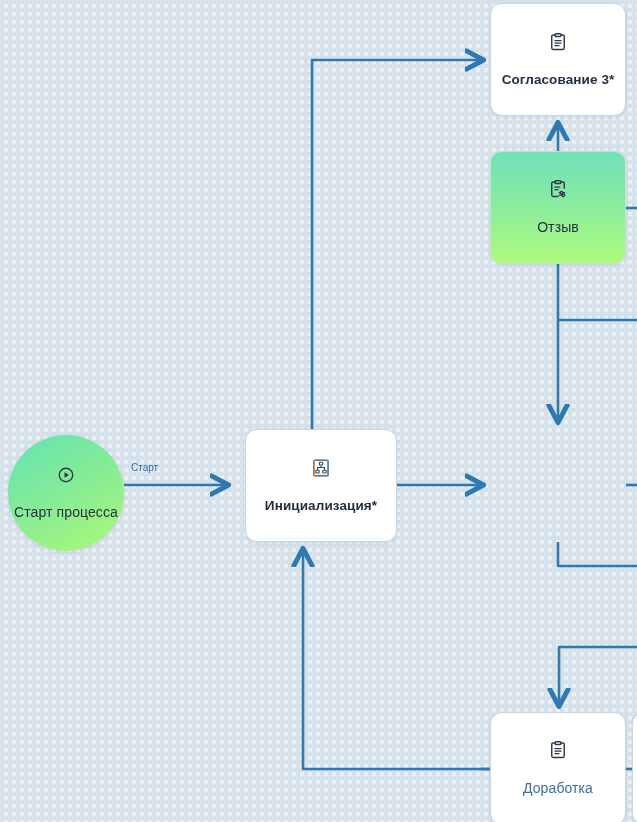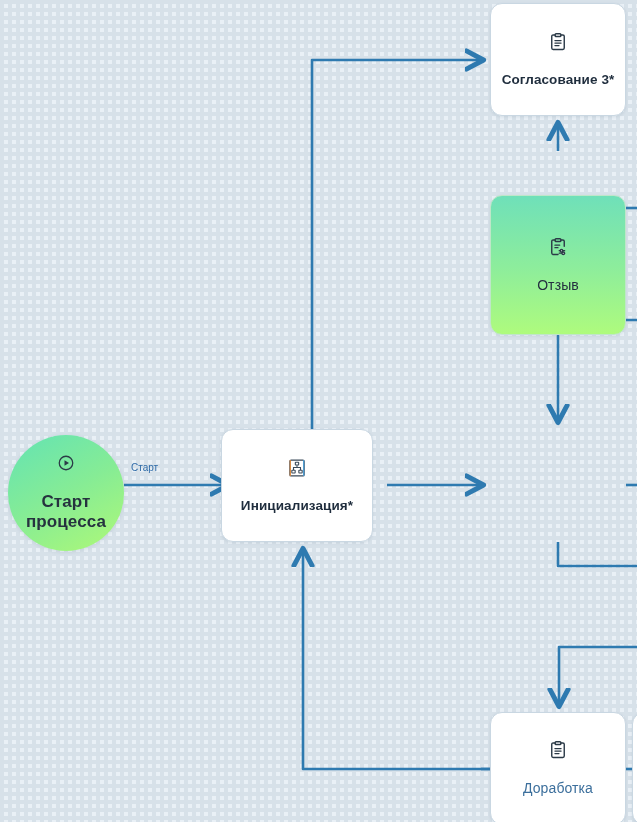--- a/index.html
+++ b/index.html
@@ -83,22 +83,22 @@
     line-height: 1.18;
     letter-spacing: 0.1px;
     padding: 0 6px;
   }
   .node.green .node-label {
     font-weight: normal;
     font-size: 14px;
     color: #243040;
   }
   .node.circle .node-label {
-    font-weight: bold;
-    font-size: 17px;
+    font-weight: normal;
+    font-size: 14px;
     color: #26323f;
     line-height: 1.2;
   }
   .node.soft .node-label {
     font-weight: normal;
     font-size: 14px;
     color: #3c6f9c;
   }
   .edge-label {
     position: absolute;
@@ -162,21 +162,21 @@
     <span class="node-icon">
       <svg width="18" height="18" viewBox="0 0 24 24" fill="none" stroke="#2b3a47" stroke-width="1.7">
         <circle cx="12" cy="12" r="9"></circle>
         <path d="M10 8.4 L16 12 L10 15.6 Z" fill="#2b3a47" stroke="none"></path>
       </svg>
     </span>
     <span class="node-label">Старт
 процесса</span>
   </div>
 
-  <div class="node rect" style="left:221px; top:429px; width:152px; height:113px;">
+  <div class="node rect" style="left:245px; top:429px; width:152px; height:113px;">
     <span class="node-icon">
       <svg width="20" height="20" viewBox="0 0 24 24">
         <rect x="3.5" y="2.5" width="17" height="19" rx="1.5" fill="none" stroke="#3b4a5a" stroke-width="1.6"></rect>
         <rect x="3.2" y="2.5" width="1.5" height="19" fill="#e08a3c"></rect>
         <rect x="19.3" y="2.5" width="1.5" height="19" fill="#4a9fd8"></rect>
         <rect x="10" y="5" width="4" height="3.4" rx="0.5" fill="#ffffff" stroke="#3b4a5a" stroke-width="1.3"></rect>
         <rect x="5.8" y="14.6" width="4" height="3.4" rx="0.5" fill="#ffffff" stroke="#3b4a5a" stroke-width="1.3"></rect>
         <rect x="14.2" y="14.6" width="4" height="3.4" rx="0.5" fill="#ffffff" stroke="#3b4a5a" stroke-width="1.3"></rect>
         <path d="M12 8.6 L12 11.4 M12 11.4 L7.8 11.4 L7.8 14.4
                  M12 11.4 L16.2 11.4 L16.2 14.4" fill="none" stroke="#3b4a5a" stroke-width="1.3"></path>
@@ -192,21 +192,21 @@
                  A1.7 1.7 0 0 0 6.2 21 H17.8 A1.7 1.7 0 0 0 19.5 19.3
                  V5.2 A1.7 1.7 0 0 0 17.8 3.5 H15.4"></path>
         <rect x="8.6" y="2" width="6.8" height="3.4" rx="1"></rect>
         <path d="M8.3 10.2 H15.7 M8.3 13.2 H15.7 M8.3 16.2 H13.2" stroke-width="1.5"></path>
       </svg>
     </span>
     <span class="node-label">Согласование
 3*</span>
   </div>
 
-  <div class="node green" style="left:490px; top:151px; width:136px; height:140px;margin-top:44px;">
+  <div class="node green" style="left:490px; top:151px; width:136px; height:113px;">
     <span class="node-icon">
       <svg width="20" height="20" viewBox="0 0 24 24" fill="none" stroke="#2b3a47" stroke-width="1.7" stroke-linecap="round">
         <path d="M8.6 3.5 H6.2 A1.7 1.7 0 0 0 4.5 5.2 V19.3
                  A1.7 1.7 0 0 0 6.2 21 H12"></path>
         <path d="M15.4 3.5 H17.8 A1.7 1.7 0 0 1 19.5 5.2 V11"></path>
         <rect x="8.6" y="2" width="6.8" height="3.4" rx="1"></rect>
         <path d="M8.3 9.8 H14 M8.3 12.8 H12" stroke-width="1.5"></path>
         <path d="M13.4 16.4 H20 M13.4 19.4 H20" stroke-width="1.5"></path>
         <circle cx="16.2" cy="16.4" r="1.5" fill="#fff"></circle>
         <circle cx="18.3" cy="19.4" r="1.5" fill="#fff"></circle>

